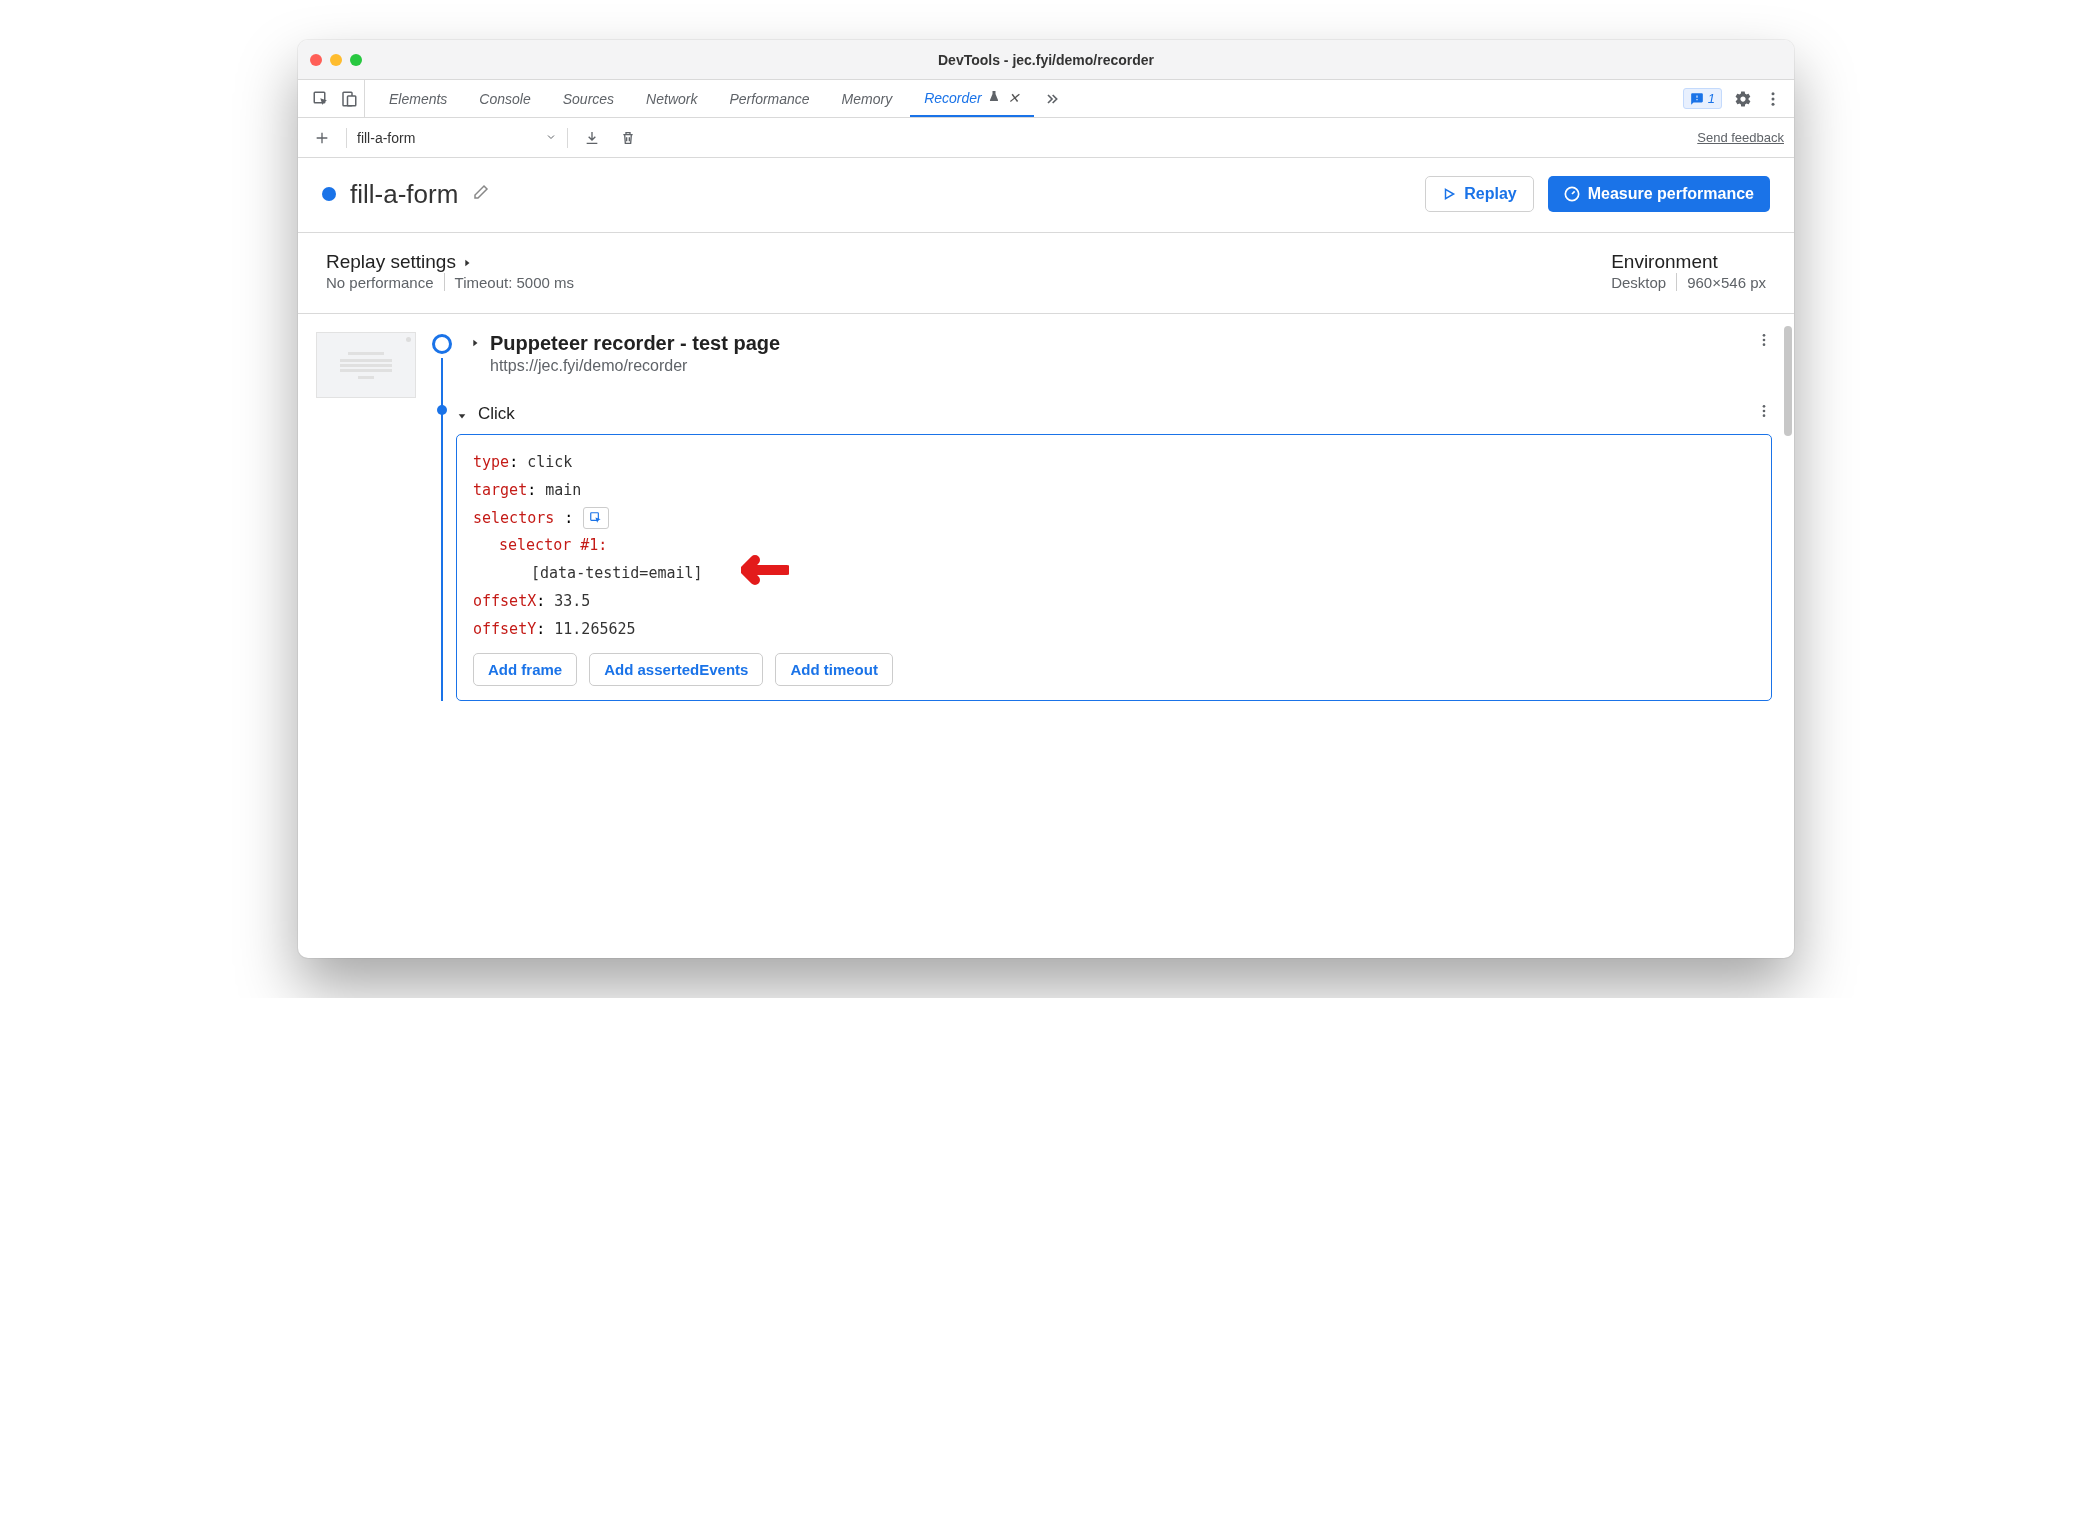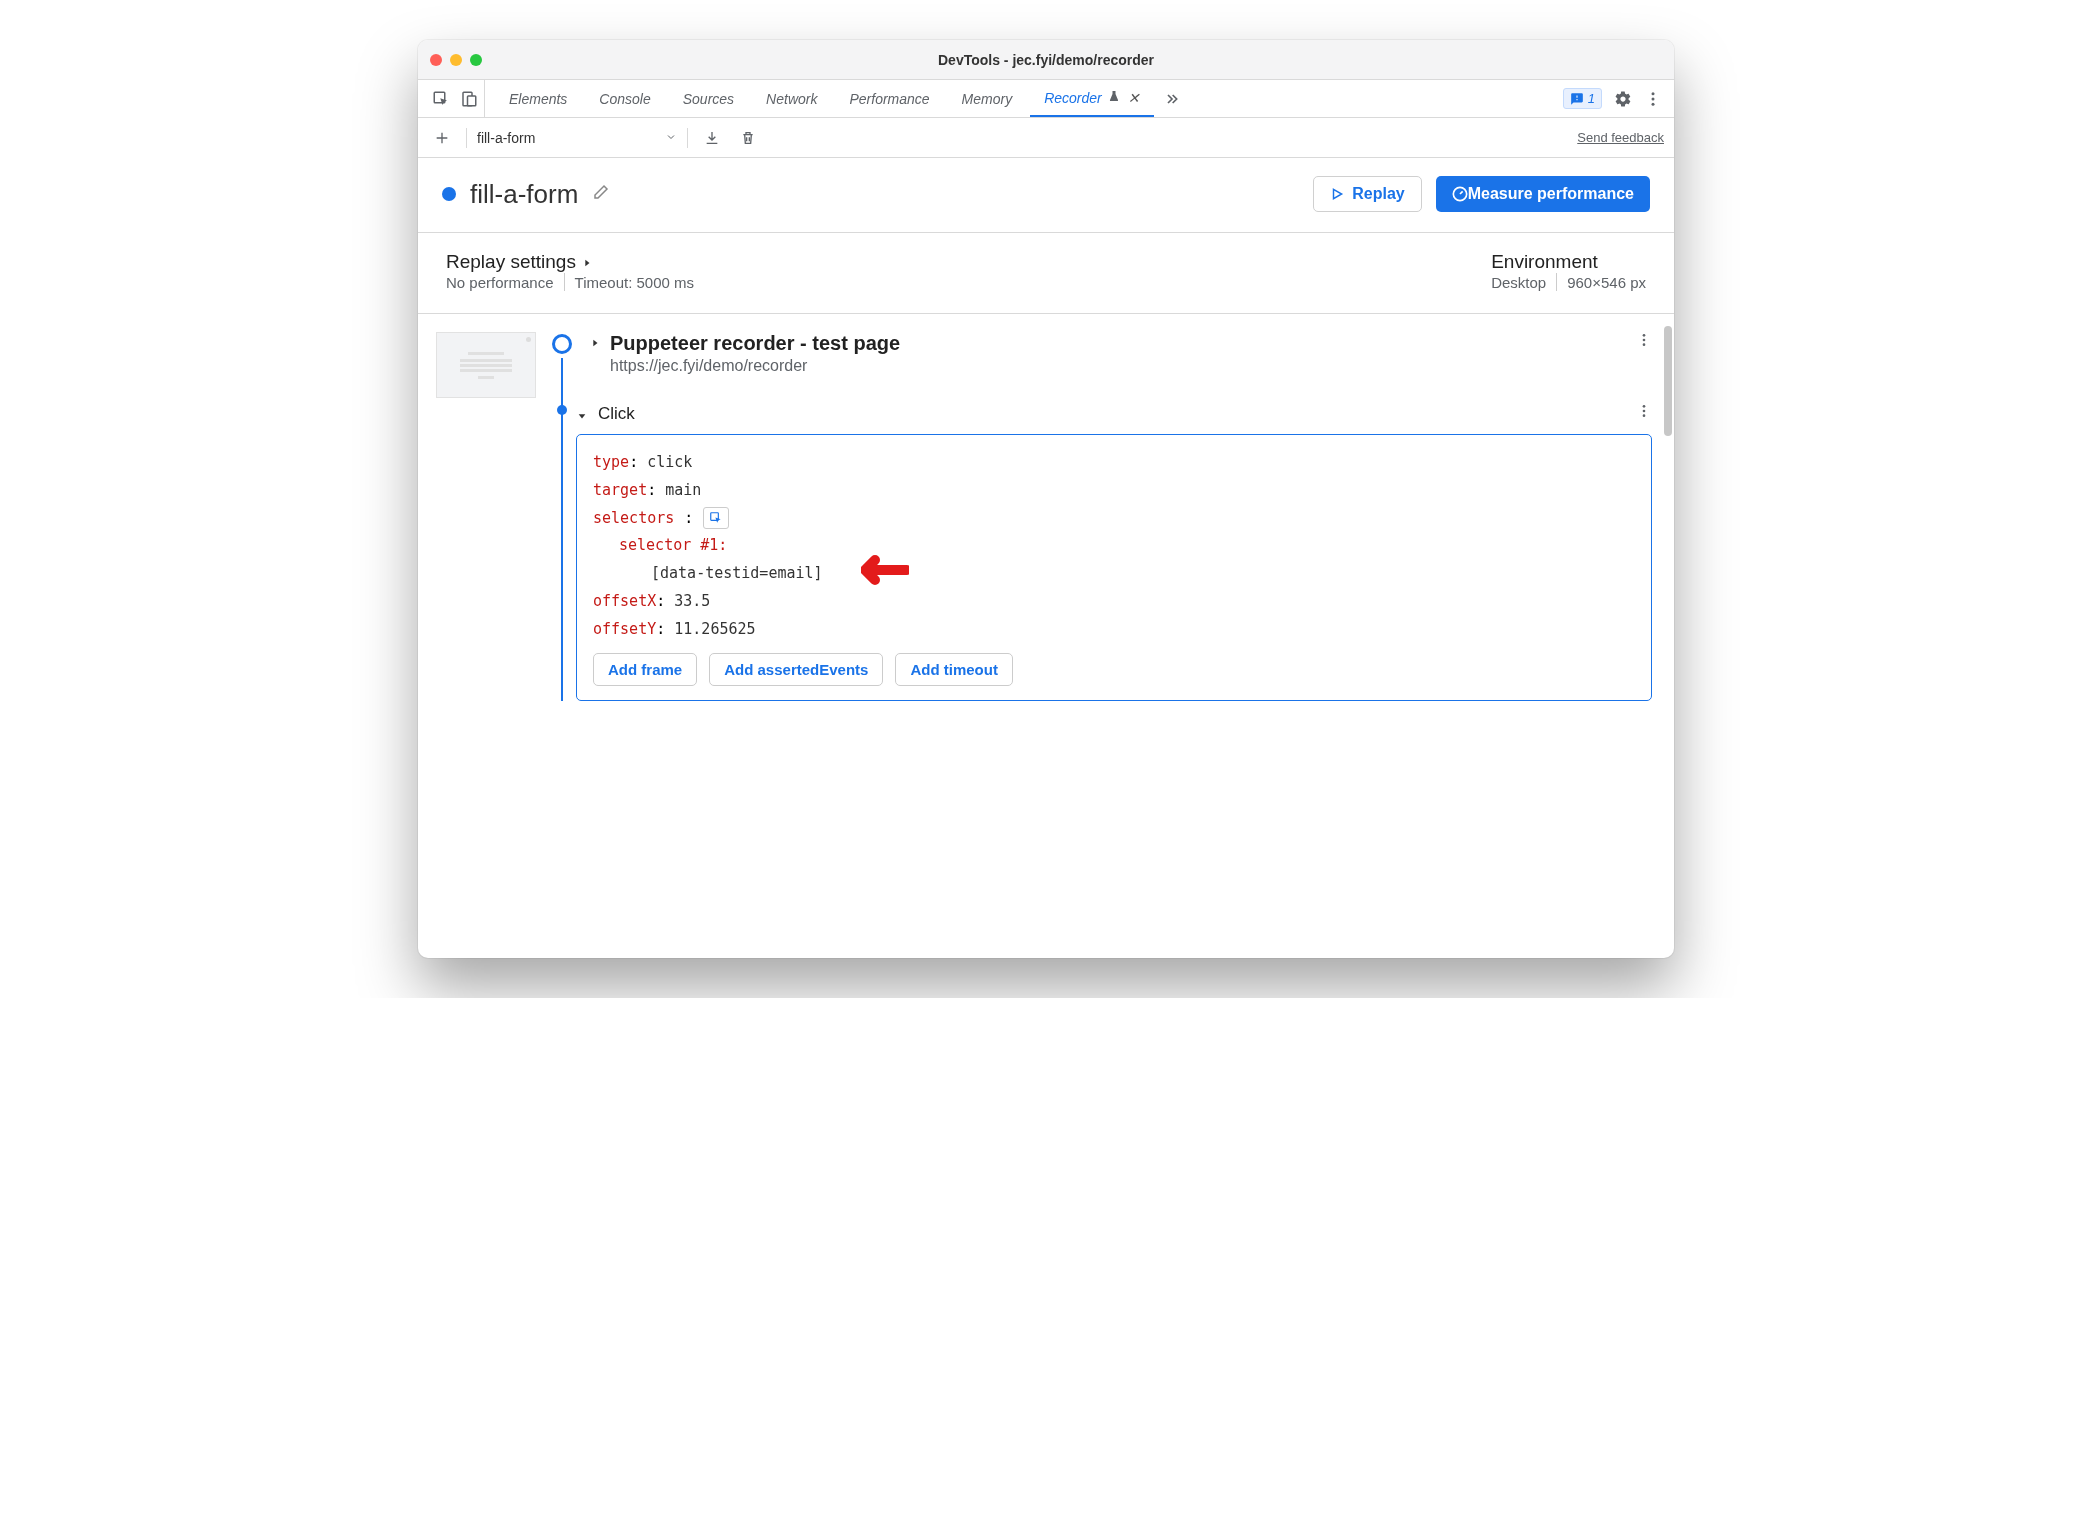--- a/index.html
+++ b/index.html
@@ -1,17 +1,17 @@
 <!DOCTYPE html>
 <html><head>
 <meta charset="utf-8">
 <style>
 * { box-sizing: border-box; margin: 0; padding: 0; }
 body { font-family: -apple-system, BlinkMacSystemFont, "Segoe UI", Helvetica, Arial, sans-serif; background: #fff; }
-.window { width: 1256px; height: 918px; margin: 40px auto; background: #fff; border-radius: 10px; box-shadow: 0 30px 60px rgba(0,0,0,0.35), 0 0 0 1px rgba(0,0,0,0.05); overflow: hidden; display: flex; flex-direction: column; }
+.window { width: 1496px; height: 918px; margin: 40px auto; background: #fff; border-radius: 10px; box-shadow: 0 30px 60px rgba(0,0,0,0.35), 0 0 0 1px rgba(0,0,0,0.05); overflow: hidden; display: flex; flex-direction: column; }
 .titlebar { height: 40px; background: #f4f4f5; border-bottom: 1px solid #d9d9d9; display: flex; align-items: center; padding: 0 12px; position: relative; }
 .traffic { display: flex; gap: 8px; }
 .dot { width: 12px; height: 12px; border-radius: 50%; }
 .dot.red { background: #ff5f57; }
 .dot.yellow { background: #febc2e; }
 .dot.green { background: #28c840; }
 .title { position: absolute; left: 0; right: 0; text-align: center; font-size: 14px; font-weight: 600; color: #333; pointer-events: none; }
 .tabs { height: 38px; border-bottom: 1px solid #d9d9d9; display: flex; align-items: center; padding: 0 8px; gap: 4px; background: #fff; font-style: italic; }
 .tab-icon-group { display: flex; align-items: center; gap: 10px; padding: 0 6px; height: 100%; border-right: 1px solid #d9d9d9; margin-right: 6px; }
 .tab-icon svg { display: block; }
@@ -26,21 +26,21 @@
 .tool-icon { width: 28px; height: 28px; display: flex; align-items: center; justify-content: center; color: #5f6368; cursor: pointer; }
 .tool-sep { width: 1px; height: 20px; background: #d9d9d9; margin: 0 2px; }
 .recording-select { display: flex; align-items: center; gap: 8px; flex: 0 0 auto; width: 200px; justify-content: space-between; font-size: 14px; color: #333; }
 .send-feedback { margin-left: auto; color: #5f6368; font-size: 13px; text-decoration: underline; cursor: pointer; }
 .header-section { padding: 18px 24px 20px 24px; border-bottom: 1px solid #d9d9d9; display: flex; align-items: center; gap: 14px; }
 .status-dot { width: 14px; height: 14px; border-radius: 50%; background: #1a73e8; }
 .recording-name { font-size: 26px; color: #333; }
 .edit-icon { color: #888; }
 .hdr-spacer { flex: 1; }
 .replay-btn { display: flex; align-items: center; gap: 8px; border: 1px solid #d0d0d0; background: #fff; border-radius: 5px; padding: 8px 16px; font-size: 16px; font-weight: 600; color: #1a73e8; cursor: pointer; }
-.measure-btn { display: flex; align-items: center; background: #1a73e8; color: #fff; border: none; border-radius: 5px; padding: 9px 16px; font-size: 16px; font-weight: 600; cursor: pointer; }
+.measure-btn { display: flex; align-items: center; gap: 8px; background: #1a73e8; color: #fff; border: none; border-radius: 5px; padding: 9px 16px; font-size: 16px; font-weight: 600; cursor: pointer; }
 .settings-section { padding: 18px 28px 22px 28px; border-bottom: 1px solid #d9d9d9; display: flex; justify-content: space-between; }
 .settings-col h3 { font-size: 19px; font-weight: 400; color: #222; display: flex; align-items: center; gap: 6px; }
 .settings-row { display: flex; gap: 10px; font-size: 15px; color: #5f6368; align-items: center; }
 .settings-row .sep { width: 1px; height: 18px; background: #ccc; }
 .content { flex: 1; display: flex; overflow: hidden; position: relative; }
 .scroll-container { flex: 1; overflow-y: auto; padding: 18px 22px 0 18px; display: flex; gap: 14px; }
 .thumb { width: 100px; height: 66px; background: #f2f3f5; border: 1px solid #e2e2e2; flex-shrink: 0; display: flex; align-items: center; justify-content: center; font-size: 5px; color: #aaa; text-align: center; padding: 6px; position: relative; }
 .thumb-inner { width: 60%; }
 .thumb-line { height: 3px; background: #e0e0e0; margin: 2px 0; }
 .thumb-dot { width: 5px; height: 5px; background: #ddd; border-radius: 50%; position: absolute; top: 4px; right: 4px; }

